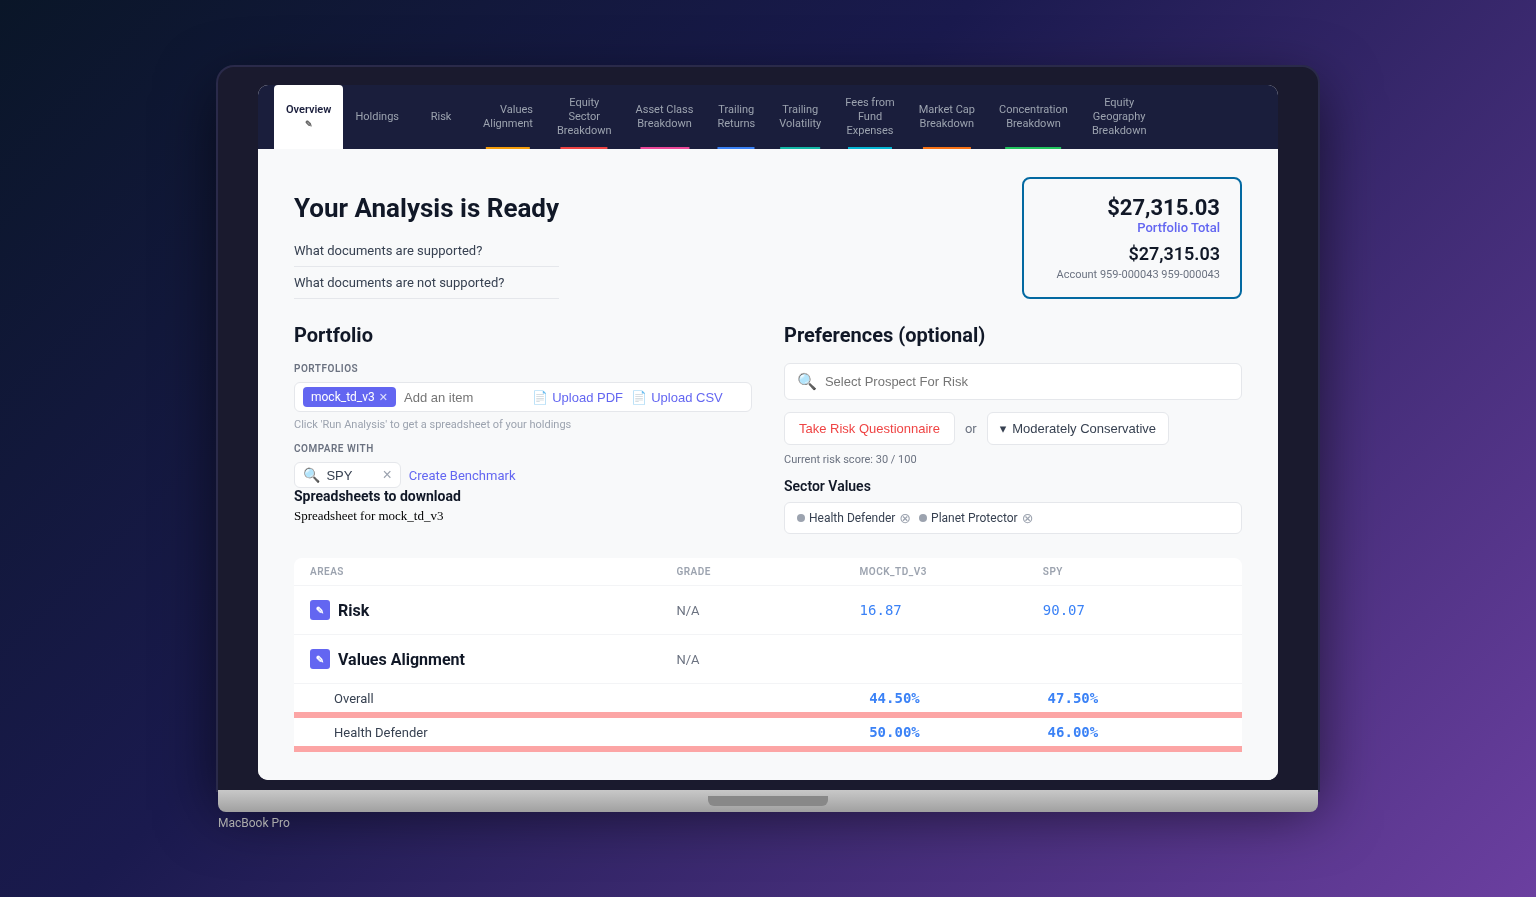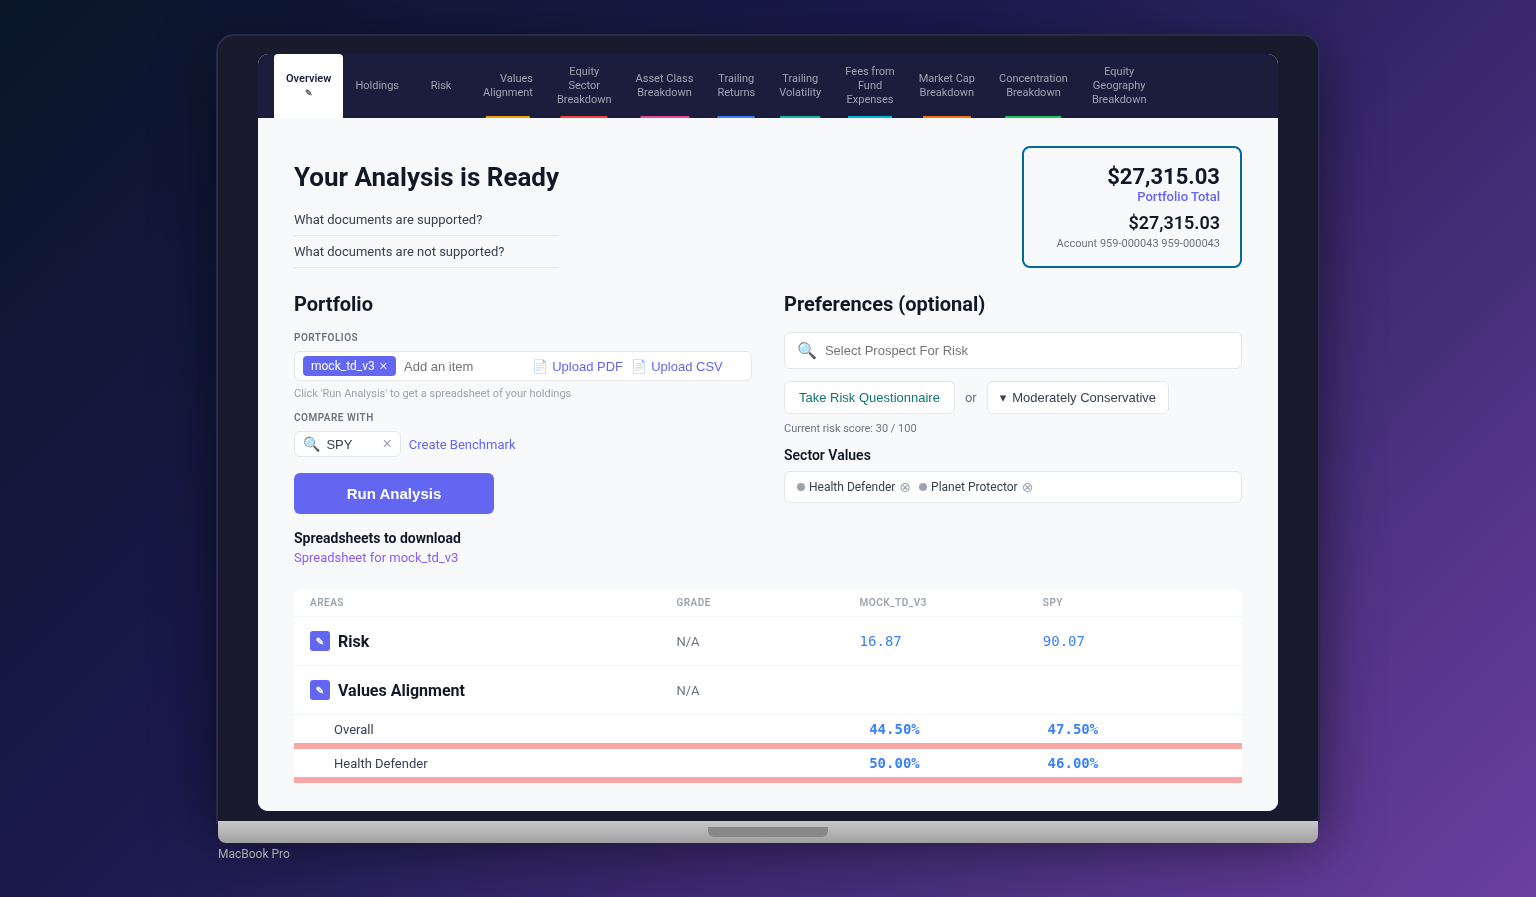--- a/index.html
+++ b/index.html
@@ -273,23 +273,24 @@
     }
 
     .spreadsheets-title {
       font-size: 14px;
       font-weight: 700;
       color: #111827;
       margin-bottom: 4px;
     }
 
     .spreadsheet-link {
-      color: #8b5cf6;
-      font-size: 13px;
-      cursor: pointer;
+      color: #000000;
+      font-size: 13px;
+      cursor: pointer;
+      font-family: Liberation Serif, serif;
     }
 
     
     .search-bar {
       display: flex;
       align-items: center;
       border: 1px solid #e5e7eb;
       border-radius: 6px;
       padding: 8px 12px;
       gap: 8px;
@@ -312,21 +313,21 @@
       gap: 10px;
       margin-bottom: 8px;
     }
 
     .risk-btn {
       border: 1px solid #e5e7eb;
       background: #fff;
       border-radius: 6px;
       padding: 8px 14px;
       font-size: 13px;
-      color: #0f766e;
+      color: #ef4444;
       cursor: pointer;
     }
 
     .risk-score-text {
       font-size: 11px;
       color: #6b7280;
       margin-bottom: 12px;
     }
 
     .select-values-title {
@@ -594,23 +595,20 @@
 
             <div class="compare-row">
               <div class="compare-input-wrap">
                 <span class="search-icon-svg">🔍</span>
                 <input class="compare-input" value="SPY" style="">
                 <button class="clear-btn">×</button>
               </div>
               <a class="create-benchmark-link">Create Benchmark</a>
             </div>
 
-            <div>
-              <button class="run-analysis-btn">Run Analysis</button>
-            </div>
 
             <div class="spreadsheets-title">Spreadsheets to download</div>
             <div class="spreadsheet-link">Spreadsheet for mock_td_v3</div>
           </div>
 
           <div>
             <h2 class="section-title">Preferences (optional)</h2>
 
             <div class="search-bar">
               <span style="color:#9ca3af;">🔍</span>

